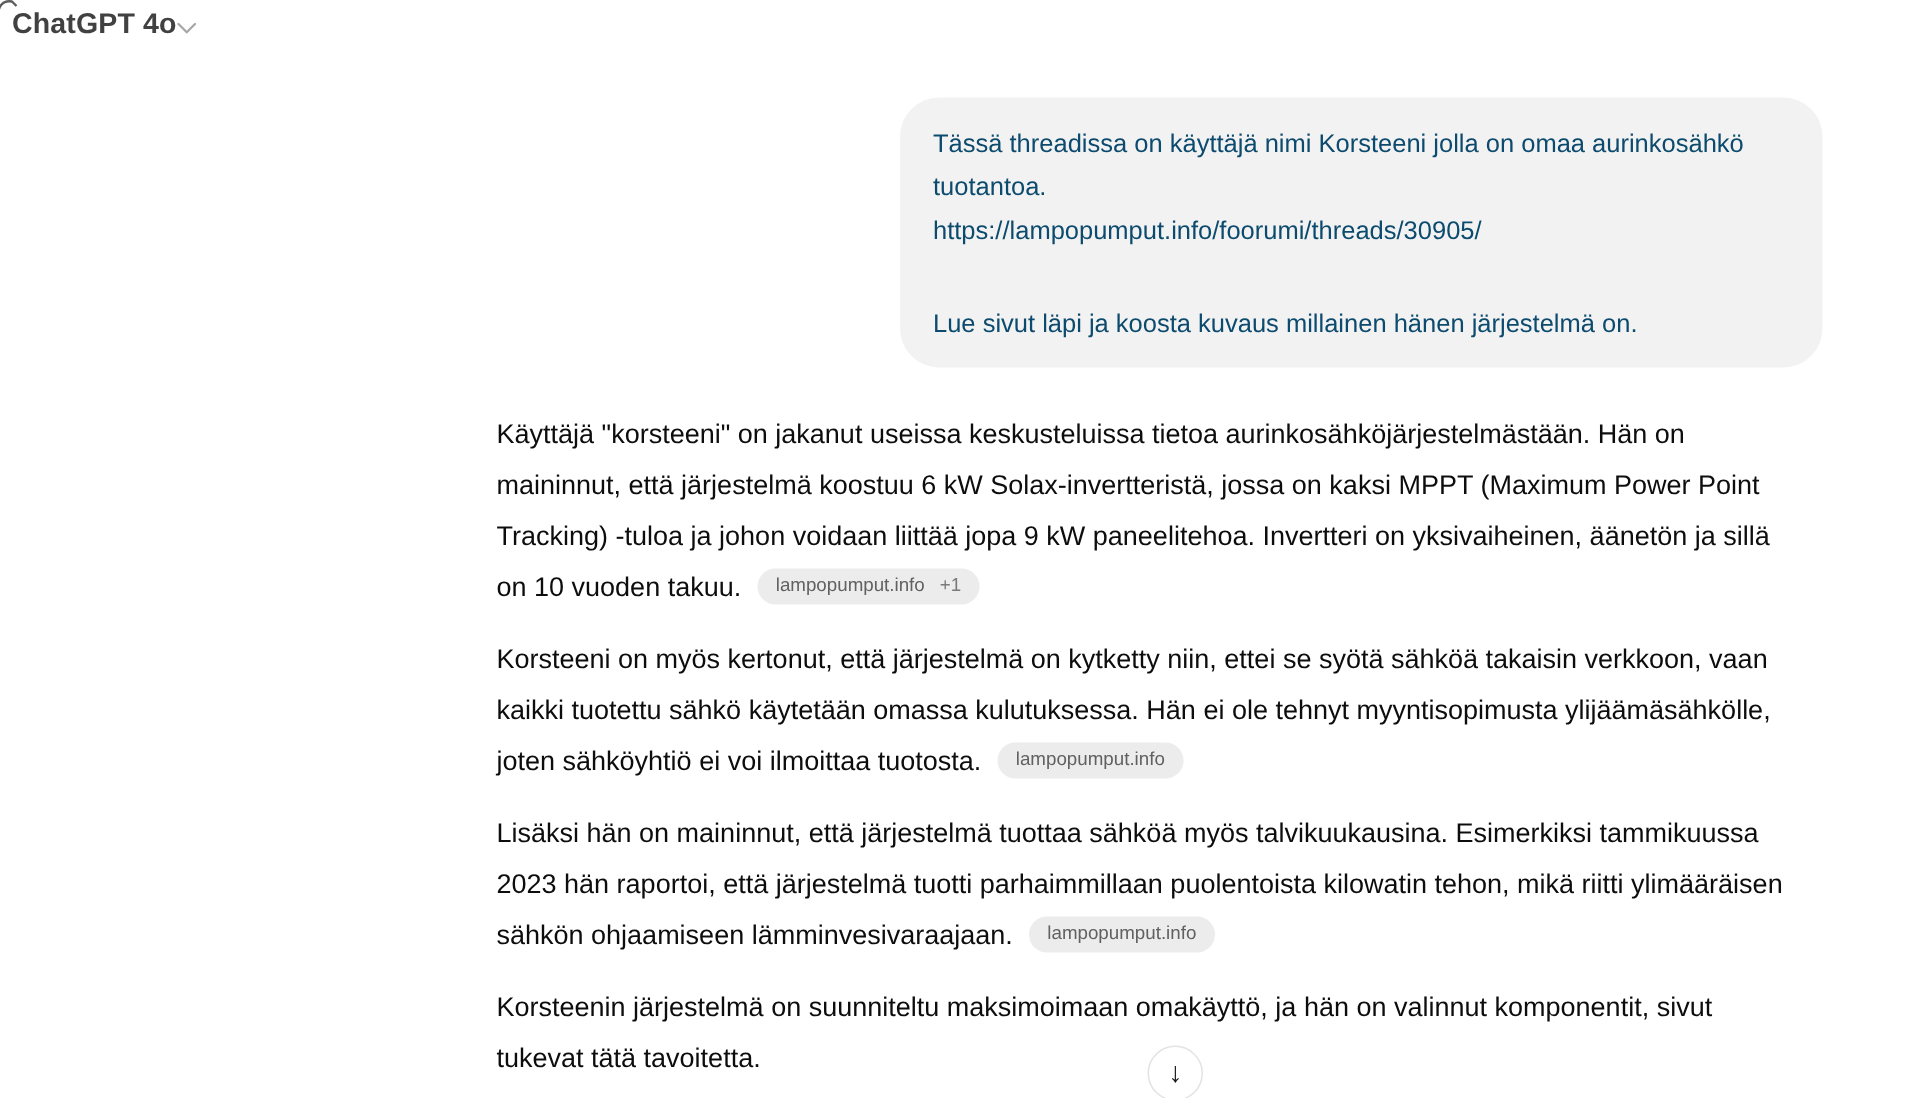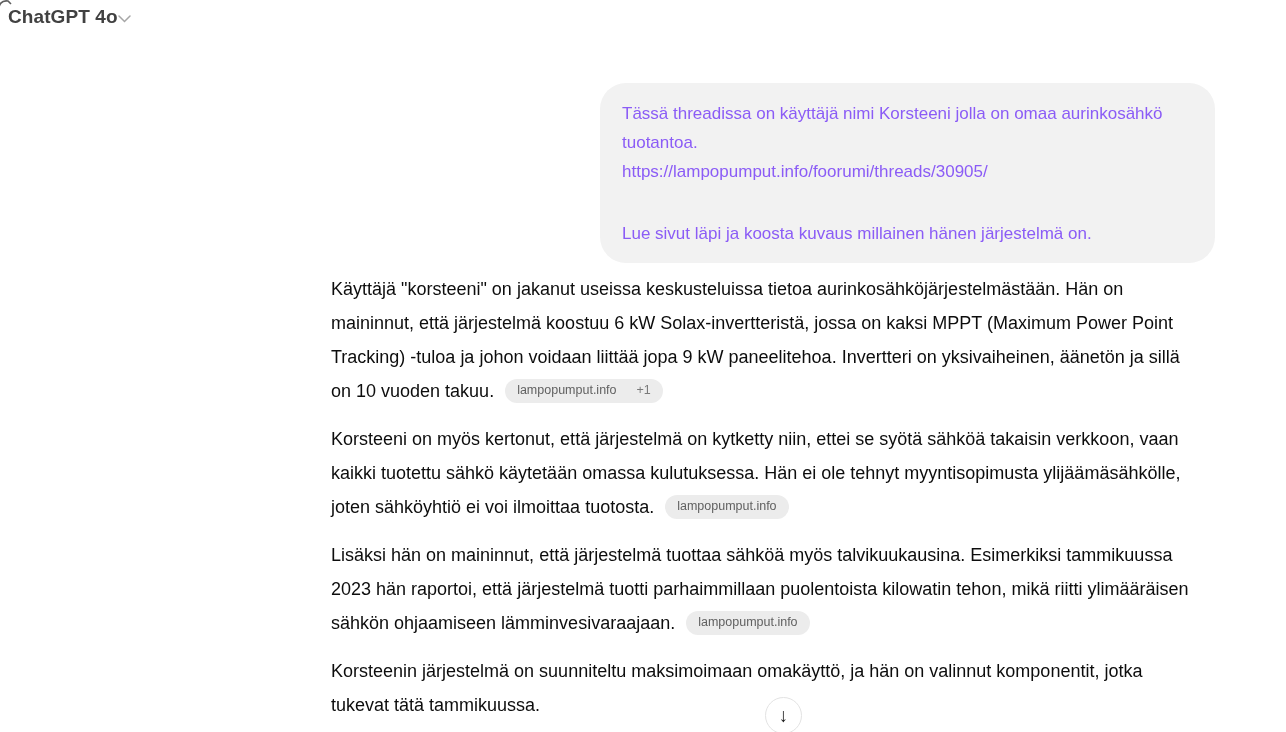--- a/index.html
+++ b/index.html
@@ -20,39 +20,39 @@
     font-size: 19px; font-weight: 600; color: #414141;
     letter-spacing: 0.1px;
   }
   .chevron { display: inline-block; margin-top: 3px; }
   .corner-fragment {
     position: absolute; top: -6px; left: -5px;
   }
   
   .user-bubble {
     position: absolute;
-    left: 600px; top: 83px; width: 615px;
+    left: 600px; top: 65px; width: 615px;
     background: #f2f2f2;
     border-radius: 26px;
     padding: 16px 24px 15px 22px;
     font-size: 17px; line-height: 29px;
-    color: #8b5cf6;
+    color: #0c4a6e;
   }
   .user-bubble p { white-space: pre-line; }
   .user-bubble p + p { margin-top: 33px; }
   
   .assistant {
     position: absolute;
     left: 331px; top: 272px; width: 858px;
     font-size: 18px; line-height: 34px;
     color: #0d0d0d;
   }
   .assistant p { margin-bottom: 14px; }
   .cite-pill {
-    display: inline-flex; align-items: center; gap: 20px;
+    display: inline-flex; align-items: center; gap: 10px;
     background: #ececec;
     border-radius: 13px;
     padding: 5px 12px 6px 12px;
     margin-left: 11px;
     font-size: 12.5px; line-height: 1;
     color: #616161;
     position: relative; top: -3px;
     white-space: nowrap;
     cursor: pointer;
   }
@@ -98,18 +98,18 @@
       </span></p>
 
   <p><span>Korsteeni on myös kertonut, että järjestelmä on kytketty niin, ettei se syötä sähköä takaisin verkkoon, vaan kaikki tuotettu sähkö käytetään omassa kulutuksessa. Hän ei ole tehnyt myyntisopimusta ylijäämäsähkölle, joten sähköyhtiö ei voi ilmoittaa tuotosta.</span><span class="cite-pill">
         <span class="pill-label">lampopumput.info</span>
       </span></p>
 
   <p><span>Lisäksi hän on maininnut, että järjestelmä tuottaa sähköä myös talvikuukausina. Esimerkiksi tammikuussa 2023 hän raportoi, että järjestelmä tuotti parhaimmillaan puolentoista kilowatin tehon, mikä riitti ylimääräisen sähkön ohjaamiseen lämminvesivaraajaan.</span><span class="cite-pill">
         <span class="pill-label">lampopumput.info</span>
       </span></p>
 
-  <p><span>Korsteenin järjestelmä on suunniteltu maksimoimaan omakäyttö, ja hän on valinnut komponentit, jotka tukevat tätä tammikuussa.</span></p>
+  <p><span>Korsteenin järjestelmä on suunniteltu maksimoimaan omakäyttö, ja hän on valinnut komponentit, sivut tukevat tätä tavoitetta.</span></p>
 </div>
 
 <div class="scroll-btn">
   <span>↓</span>
 </div>
 
 </body></html>

